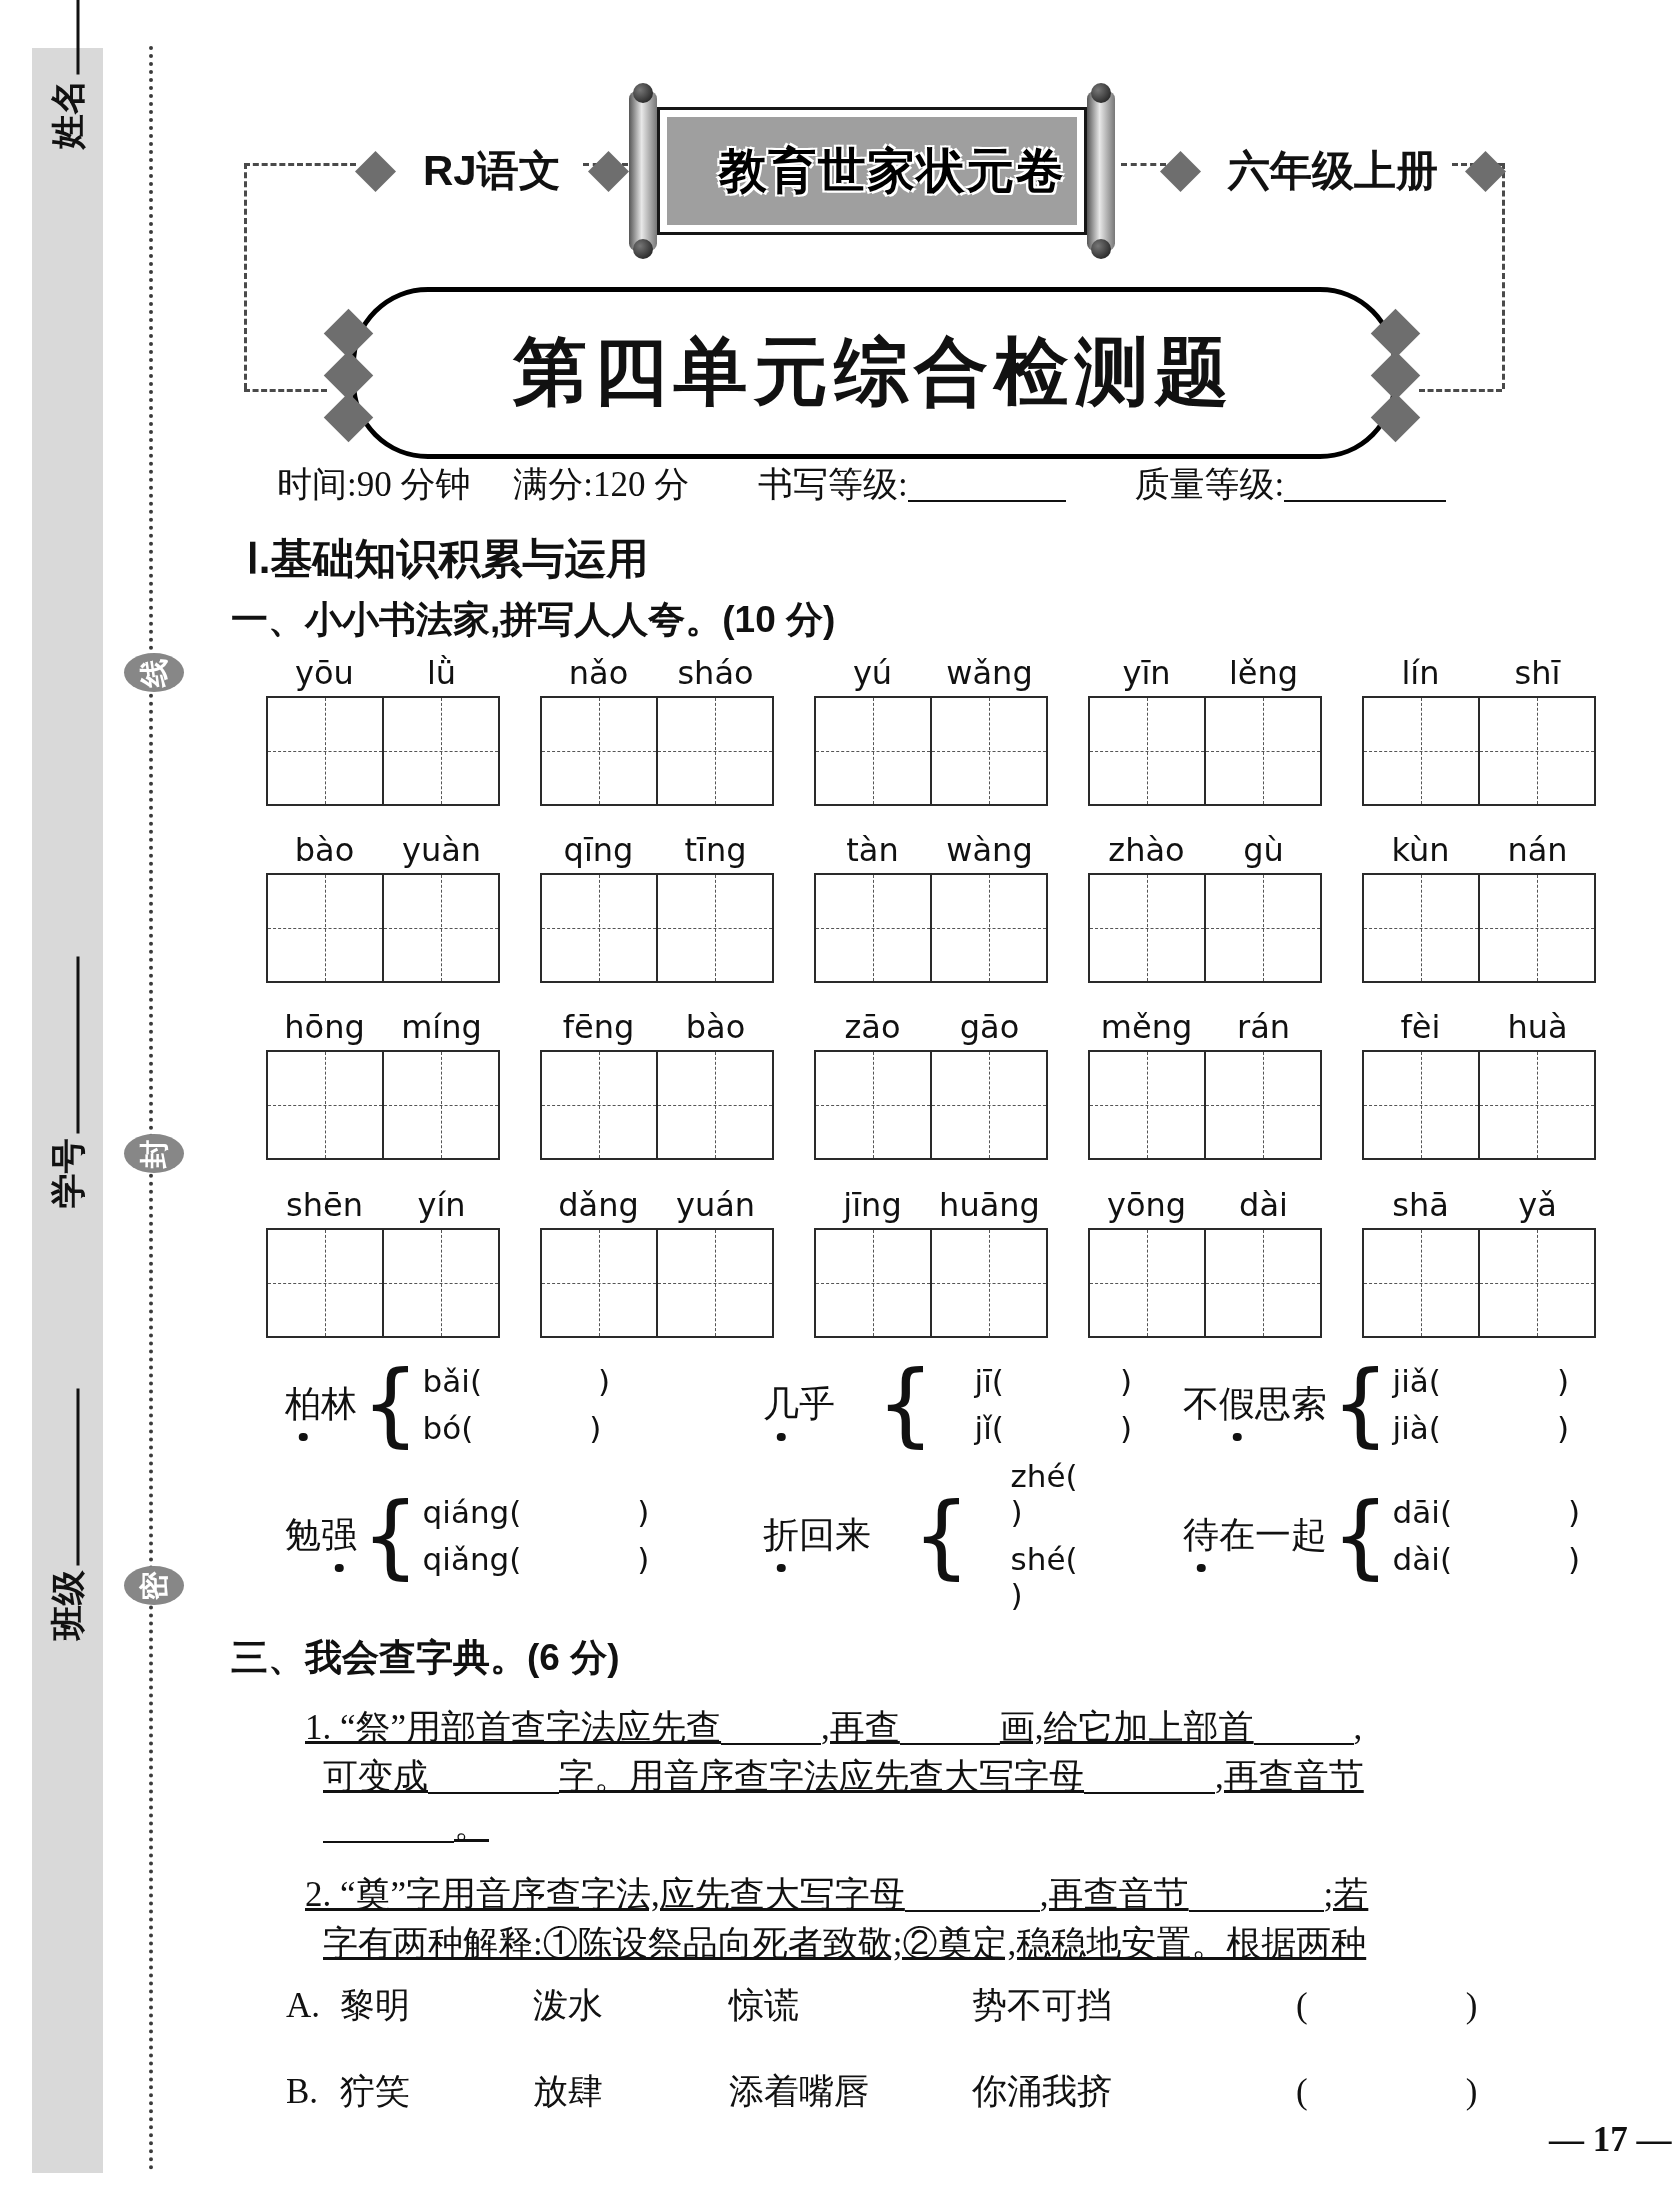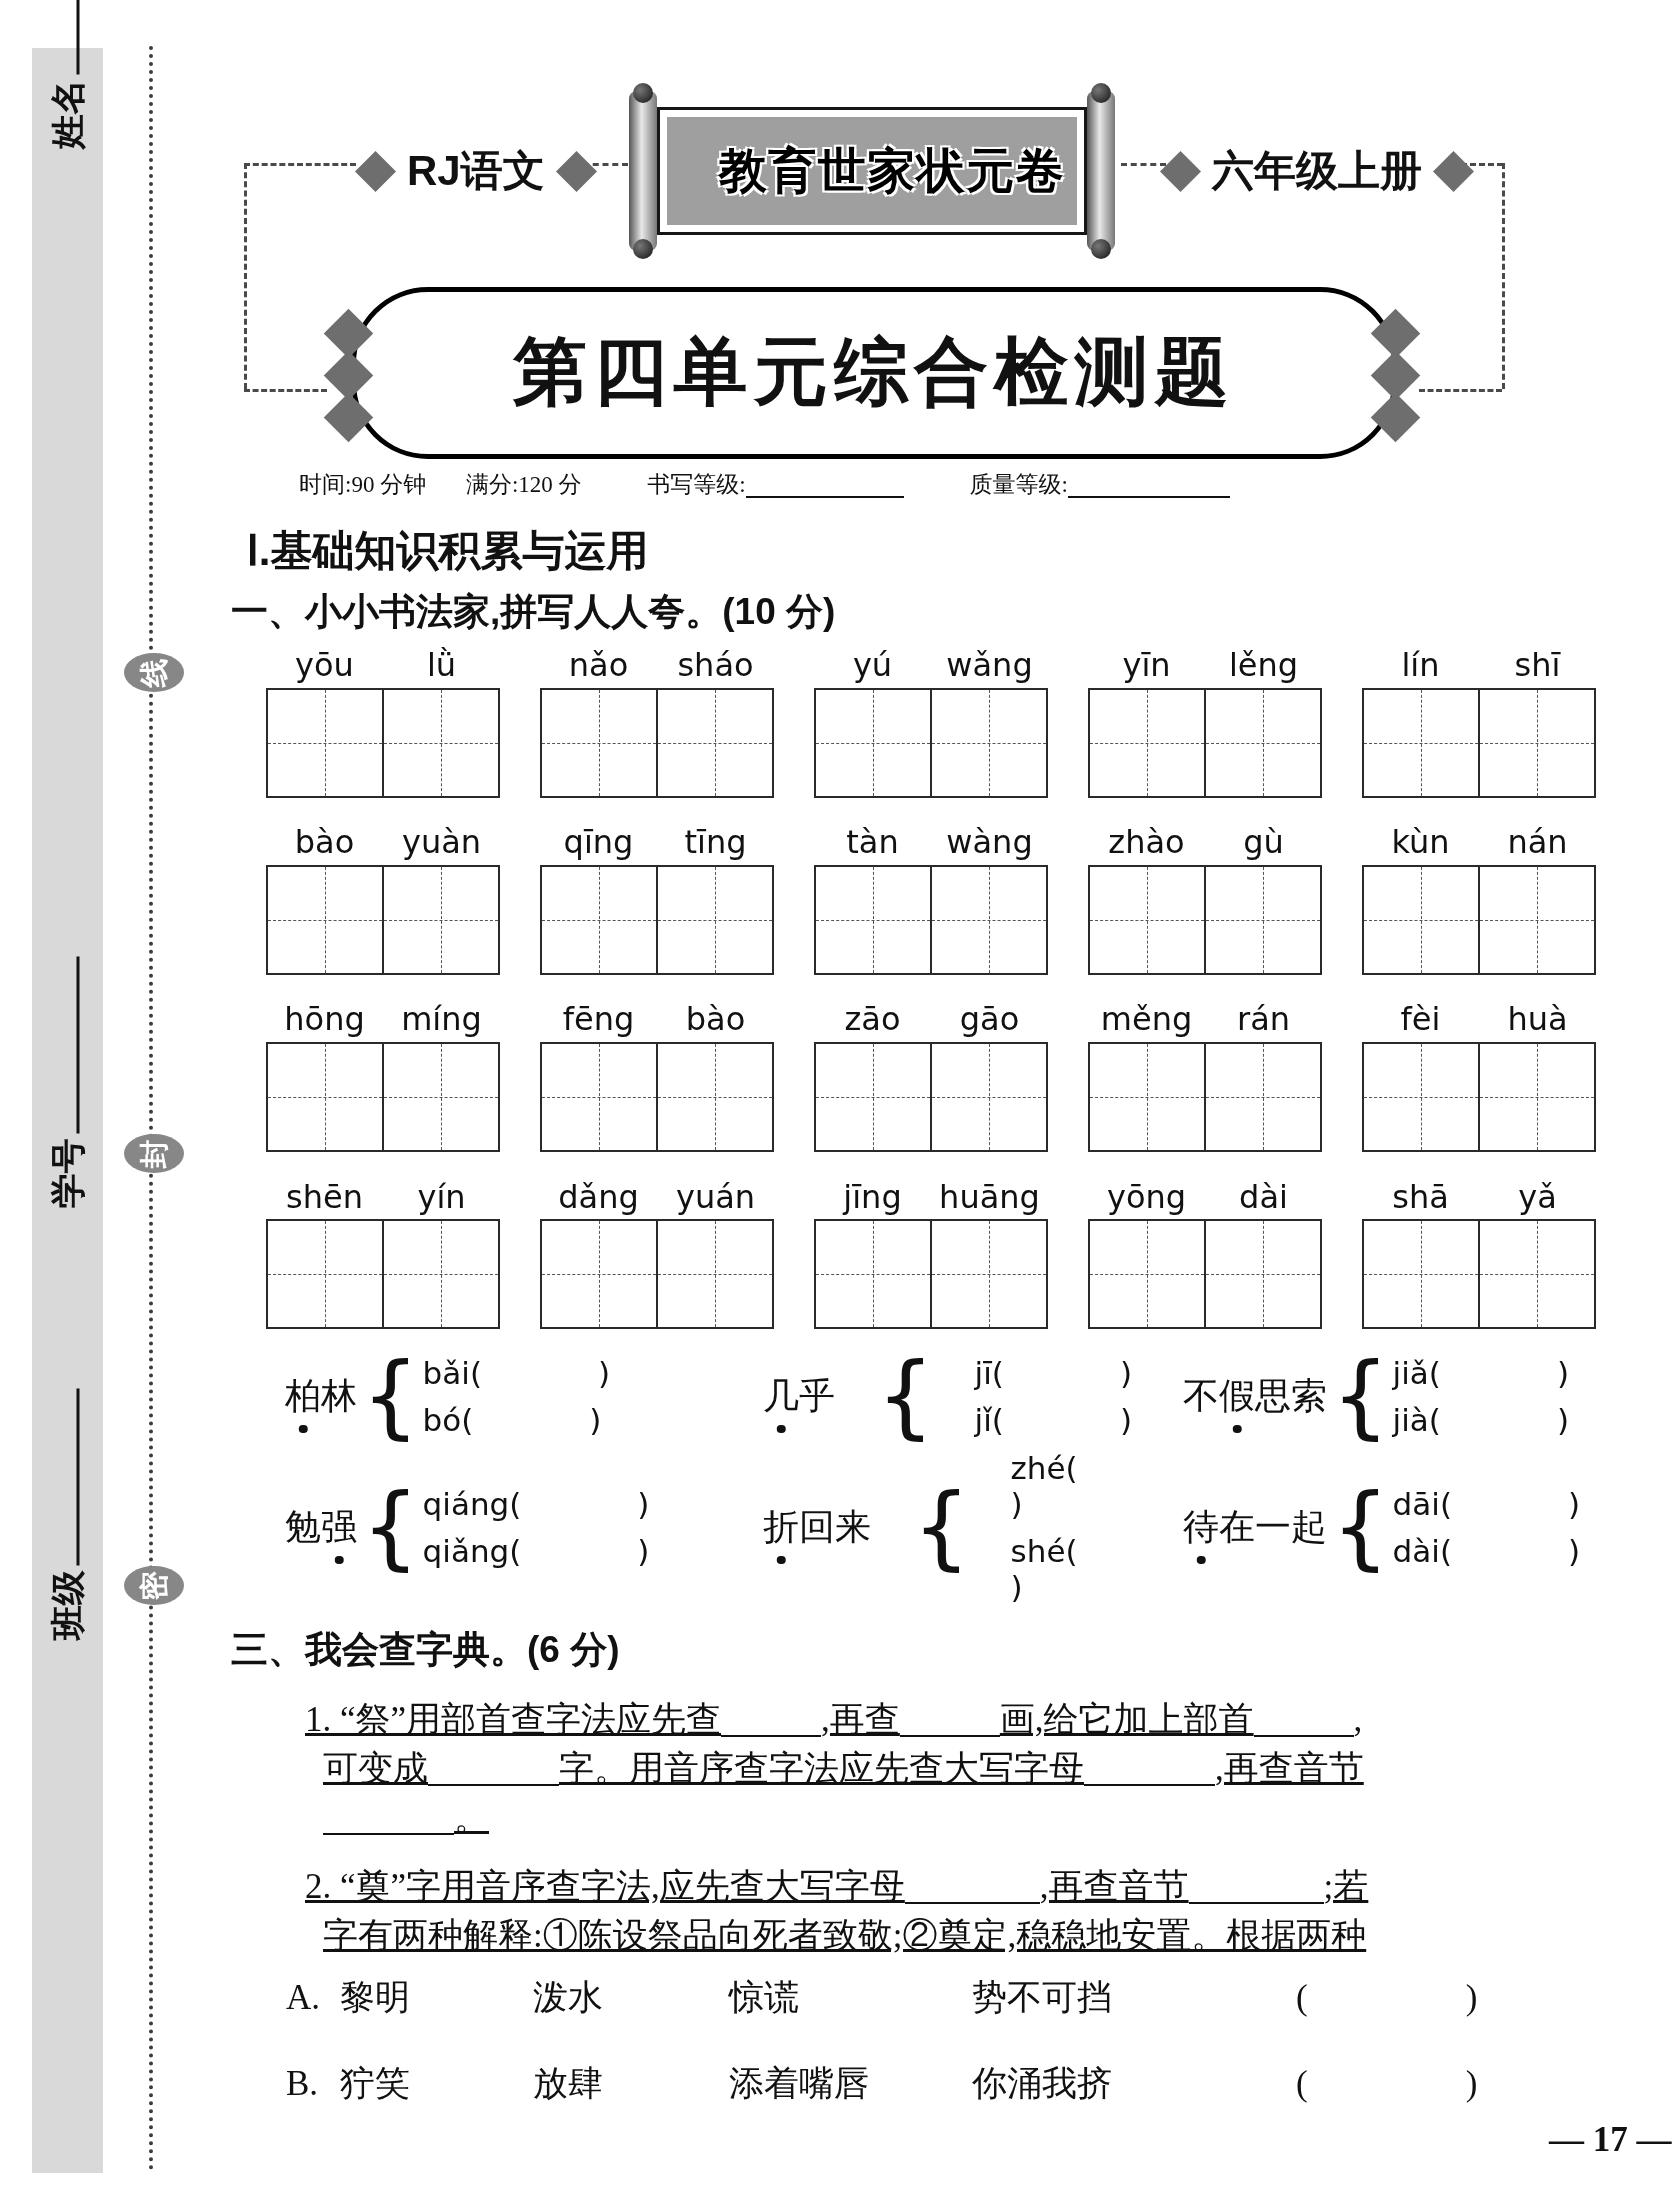--- a/index.html
+++ b/index.html
@@ -16,41 +16,41 @@
   .seal-line{position:absolute;left:149px;top:46px;height:2126px;width:0;border-left:4.6px dotted #3c3c3c;}
   .seal-badge{position:absolute;left:124px;width:60px;height:39px;border-radius:50%;background:#878787;
     display:flex;align-items:center;justify-content:center;}
   .seal-badge span{color:#fff;font-weight:bold;font-size:29px;transform:rotate(-90deg);
     font-family:"Liberation Sans",sans-serif;}
   .seal-badge.b1{top:653px;} .seal-badge.b2{top:1134px;} .seal-badge.b3{top:1566px;}
   
   .dash-h{position:absolute;border-top:3.1px dashed #4a4a4a;height:0;}
   .dash-v{position:absolute;border-left:3.1px dashed #4a4a4a;width:0;}
   .dia{width:29px;height:29px;background:#6e6e6e;transform:rotate(45deg);flex:none;}
-  .series-group{position:absolute;display:flex;align-items:center;gap:17px;
+  .series-group{position:absolute;display:flex;align-items:center;gap:33px;
     font-family:"Liberation Sans",sans-serif;font-weight:bold;font-size:42px;}
   .scroll{position:absolute;left:629px;top:91px;height:160px;display:flex;align-items:center;}
   .roller{width:28px;height:160px;border-radius:7.7px;position:relative;flex:none;
     background:linear-gradient(90deg,#555,#e8e8e8 45%,#777);} 
   .roller::before,.roller::after{content:"";position:absolute;left:50%;transform:translateX(-50%);
     width:20px;height:20px;border-radius:50%;background:radial-gradient(circle at 35% 35%,#777,#111);}
   .roller::before{top:-7.7px;} .roller::after{bottom:-7.7px;}
   .scroll-mid{width:430px;height:128px;background:#9f9f9f;border:3.9px solid #161616;
     box-shadow:inset 0 0 0 7px #fff;display:flex;align-items:center;justify-content:center;box-sizing:border-box;padding-left:40px;}
   .scroll-mid span{font-family:"Liberation Sans",sans-serif;font-weight:bold;font-size:48px;color:#000;
     letter-spacing:1.5px;text-shadow:-2.3px -2.3px 0 #fff,2.3px -2.3px 0 #fff,-2.3px 2.3px 0 #fff,2.3px 2.3px 0 #fff;}
   .title-banner{position:absolute;left:351px;top:287px;width:1046px;height:172px;box-sizing:border-box;
     border:5.4px solid #000;border-radius:77px;display:flex;align-items:center;justify-content:center;}
   .title-banner span{font-size:74px;font-weight:bold;letter-spacing:6.2px;}
   .dia-col{position:absolute;display:flex;flex-direction:column;gap:7px;}
   .dia-col .dia{width:35px;height:35px;}
   .dia-col.left{left:331px;top:316px;} .dia-col.right{left:1378px;top:316px;}
   
   .main{position:absolute;left:231px;top:461px;width:1375px;}
-  .meta-line{font-size:23px;margin-left:68px;white-space:nowrap;}
+  .meta-line{font-size:35px;margin-left:46px;white-space:nowrap;}
   .meta-line .gap1{display:inline-block;width:34px;} .meta-line .gap2{display:inline-block;width:60px;}
   .meta-line .blank{margin-right:0;}
   .blank{display:inline-block;border-bottom:2.3px solid #111;height:35px;vertical-align:-6.2px;}
   .sec-heading{font-family:"Liberation Sans",sans-serif;font-weight:bold;font-size:42px;
     margin:23px 0 0 15.4px;}
   .q-heading{font-family:"Liberation Sans",sans-serif;font-weight:bold;font-size:37px;margin:7.7px 0 0 0;}
   
   .q1-block{margin:9.2px 0 0 35px;width:1325px;}
   .py-row{display:flex;gap:40px;margin-bottom:3.9px;font-family:"DejaVu Sans",sans-serif;font-size:32px;}
   .py-row .grp{width:234px;display:flex;flex:none;}

